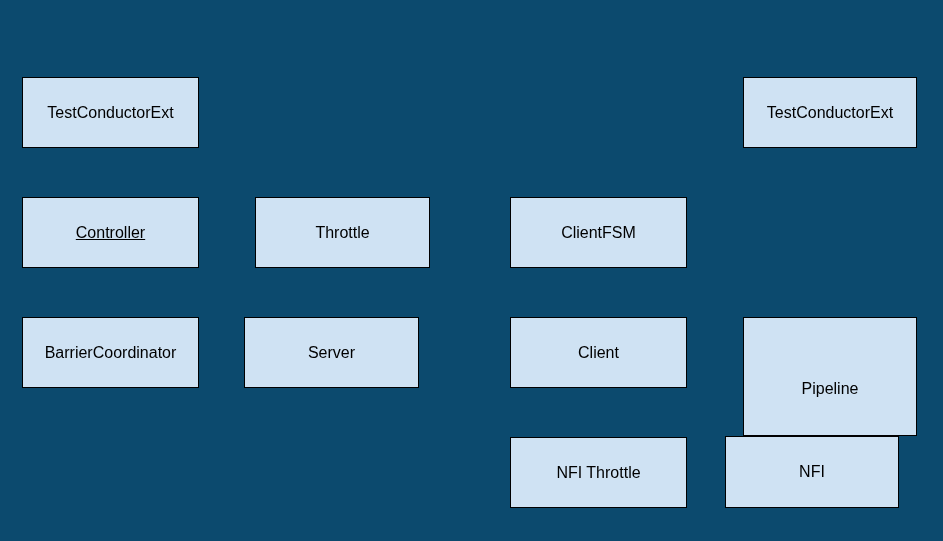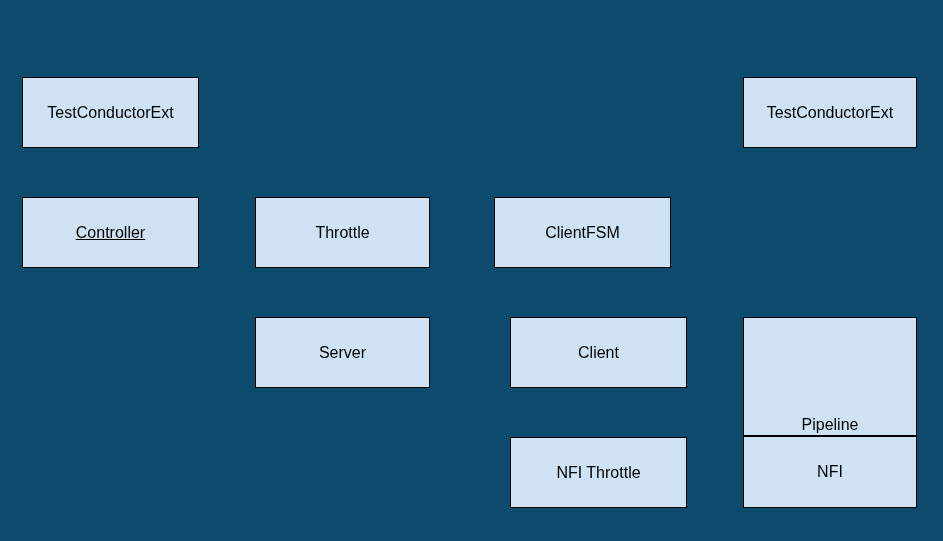--- a/index.html
+++ b/index.html
@@ -30,44 +30,47 @@
     justify-content: center;
     text-align: center;
     white-space: nowrap;
   }
   
   #n-tc-conductor   { left: 22px;  top: 77px;  width: 177px; height: 71px; }
   #n-controller     { left: 22px;  top: 197px; width: 177px; height: 71px; text-decoration: underline; }
   #n-barrier        { left: 22px;  top: 317px; width: 177px; height: 71px; }
   
   #n-serverfsm      { left: 255px; top: 197px; width: 175px; height: 71px; }
-  #n-server         { left: 255px; top: 317px; width: 175px; height: 71px; }
+  #n-server         { left: 244px; top: 317px; width: 175px; height: 71px; }
   
-  #n-clientfsm      { left: 494px; top: 197px; width: 177px; height: 71px; }
+  #n-clientfsm      { left: 510px; top: 197px; width: 177px; height: 71px; }
   #n-client         { left: 510px; top: 317px; width: 177px; height: 71px; text-align: right; }
   #n-nfi-throttle   { left: 510px; top: 437px; width: 177px; height: 71px; align-items: center; }
   
   #n-tc-player      { left: 743px; top: 77px;  width: 174px; height: 71px; }
   #n-pipeline       { left: 743px; top: 317px; width: 174px; height: 119px;
-                      align-items: flex-end; padding-top: 25px; }
-  #n-nfi            { left: 743px; top: 436px; width: 174px; height: 72px; }
+                      align-items: center; padding-top: 25px; }
+  #n-nfi            { left: 725px; top: 436px; width: 174px; height: 72px; }
 </style>
 </head>
 <body>
 
 <div class="canvas">
 
   <div class="node" id="n-tc-conductor">
     <span>TestConductorExt</span>
   </div>
 
   <div class="node" id="n-controller">
     <span>Controller</span>
   </div>
 
+  <div class="node" id="n-barrier">
+    <span>BarrierCoordinator</span>
+  </div>
 
   <div class="node" id="n-serverfsm">
     <span>Throttle</span>
   </div>
 
   <div class="node" id="n-server">
     <span>Server</span>
   </div>
 
   <div class="node" id="n-clientfsm">

